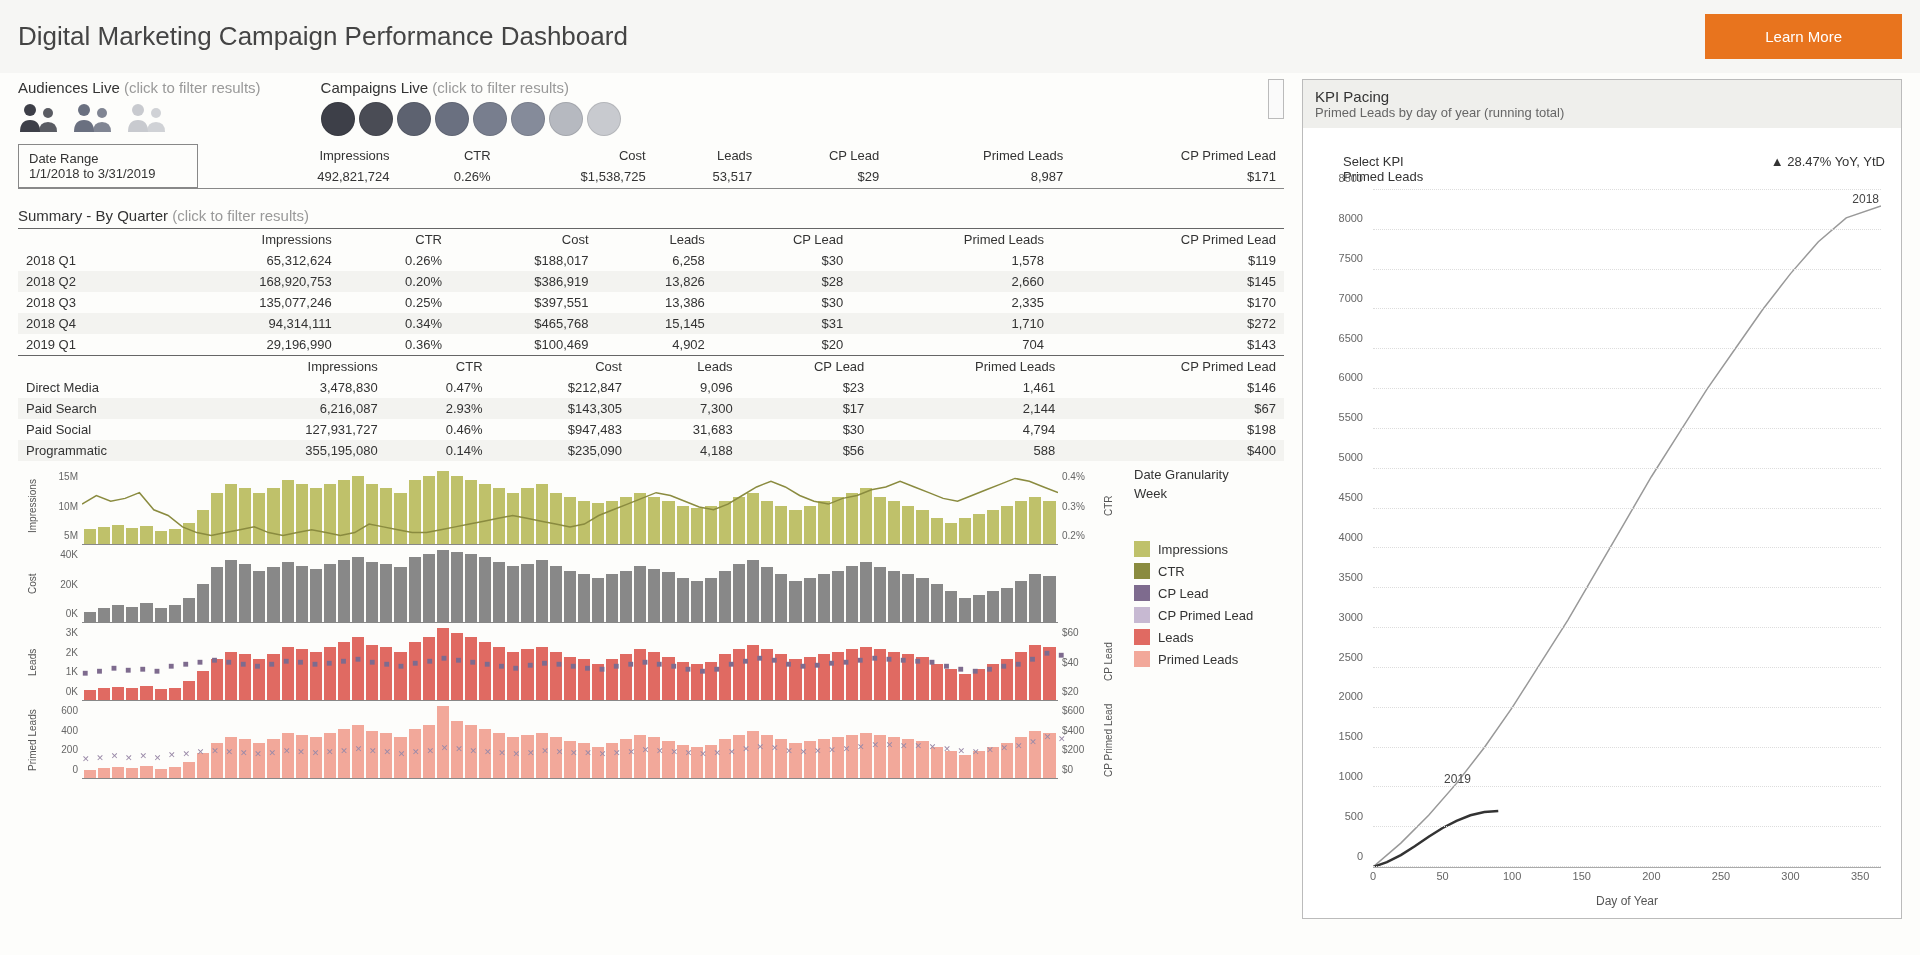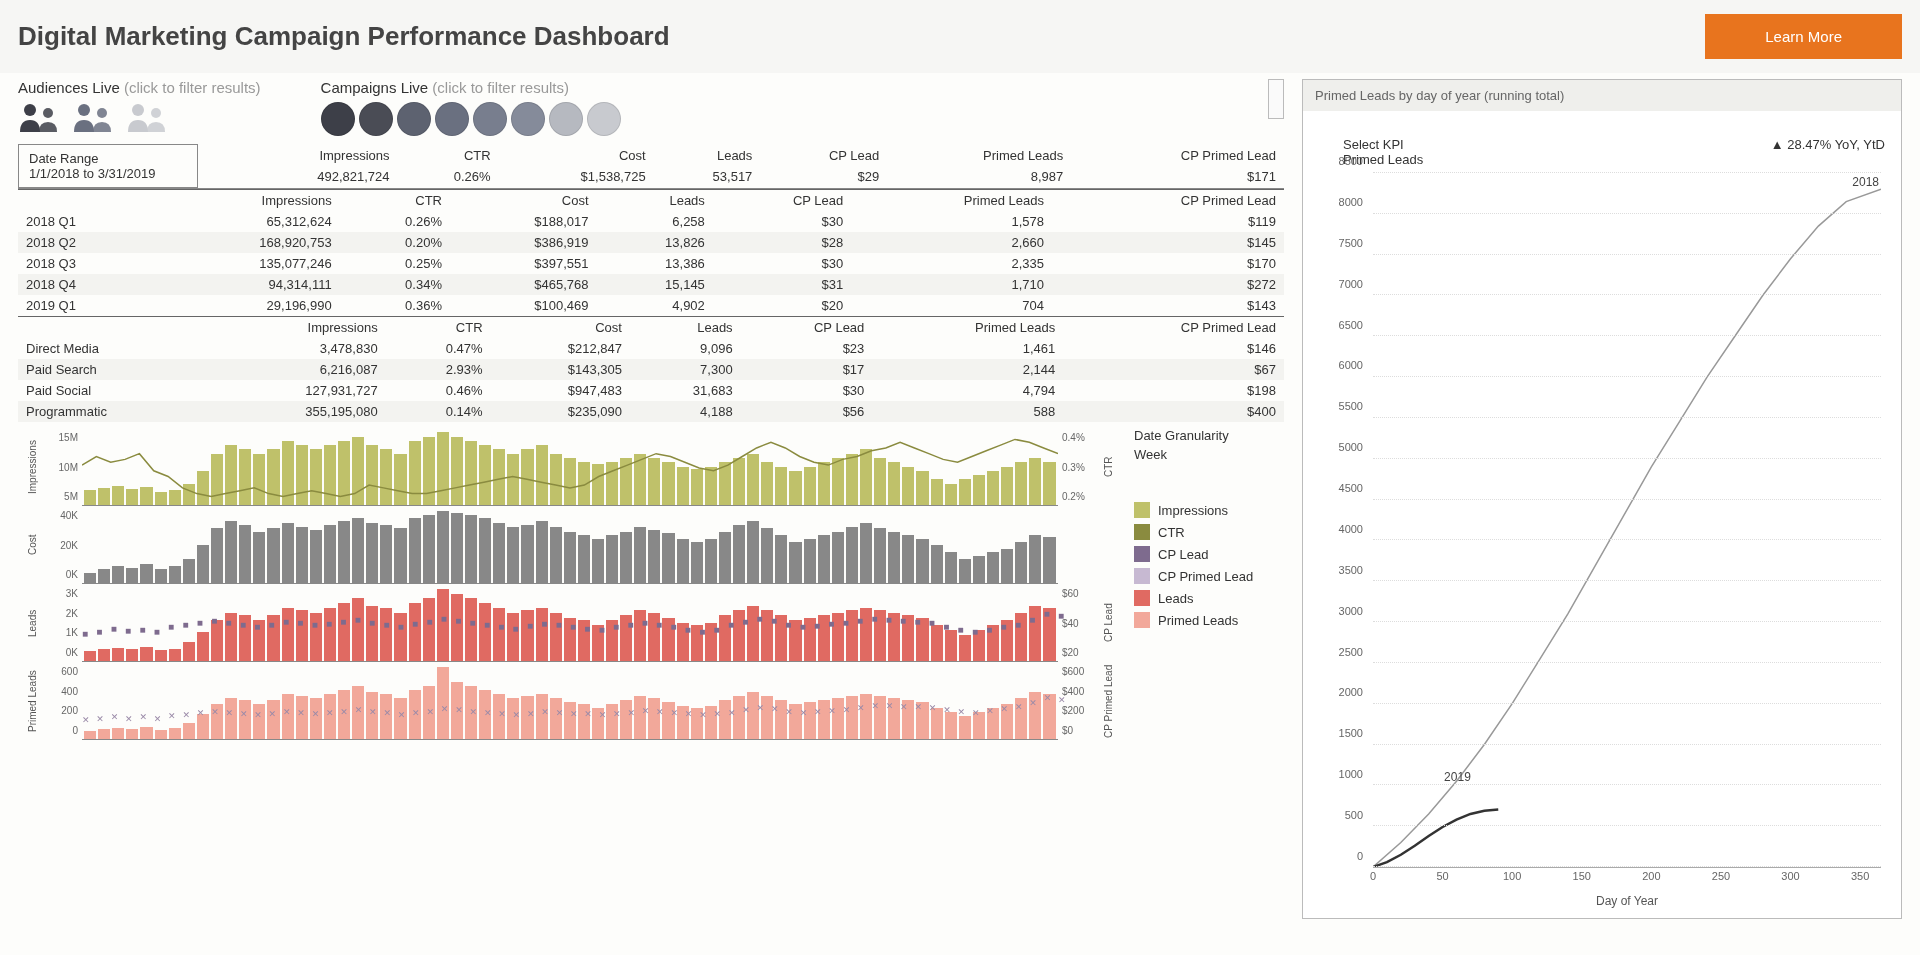--- a/index.html
+++ b/index.html
@@ -1,18 +1,18 @@
 <!DOCTYPE html>
 <html><head>
 <meta charset="utf-8">
 <style>
 *{box-sizing:border-box;margin:0;padding:0;}
 body{font-family:"Segoe UI",Arial,sans-serif;font-size:12px;color:#333;background:#fdfdfb;width:1920px;height:955px;overflow:hidden;}
 .header{display:flex;align-items:center;padding:14px 18px;background:#f6f6f4;}
-.header h1{font-size:26px;font-weight:700;color:#444;}
+.header h1{font-size:26px;font-weight:400;color:#444;}
 .learn-btn{margin-left:auto;background:#e8741e;color:#fff;padding:14px 60px;font-size:15px;cursor:pointer;}
 .body{display:flex;padding:6px 18px 10px 18px;gap:18px;}
 .left{flex:1;min-width:0;}
 .right{width:600px;}
 .filters-row{display:flex;gap:60px;align-items:flex-start;margin-bottom:8px;}
 .filter-title{font-size:15px;color:#333;}
 .hint{color:#999;font-weight:400;}
 .audience-icons{display:flex;gap:10px;margin-top:6px;}
 .aud{display:flex;align-items:flex-end;gap:-4px;}
 .aud svg{display:block;}
@@ -158,20 +158,21 @@
                 <td>53,517</td>
                 <td>$29</td>
                 <td>8,987</td>
                 <td>$171</td>
               </tr>
             </tbody>
       </table>
     </div>
   </div>
 
+  <div class="section-title"><span>Summary - By Quarter</span> <span class="hint">(click to filter results)</span></div>
   <table class="data-table">
     <thead>
           <tr id="q-h">
             <th></th>
             <th>Impressions</th>
             <th>CTR</th>
             <th>Cost</th>
             <th>Leads</th>
             <th>CP Lead</th>
             <th>Primed Leads</th>
@@ -807,20 +808,21 @@
               <span>Primed Leads</span>
             </div>
           </div>
     </div>
   </div>
  </div>
 
  <div class="right">
   <div class="kpi-panel">
     <div class="kpi-head">
+      <div class="t">KPI Pacing</div>
       <div class="s">Primed Leads by day of year (running total)</div>
     </div>
     <div class="kpi-sel">
       <div>
         <div>Select KPI</div>
         <div>Primed Leads</div>
       </div>
       <div class="delta">▲ 28.47% YoY, YtD</div>
     </div>
     <div class="pacing-plot">

